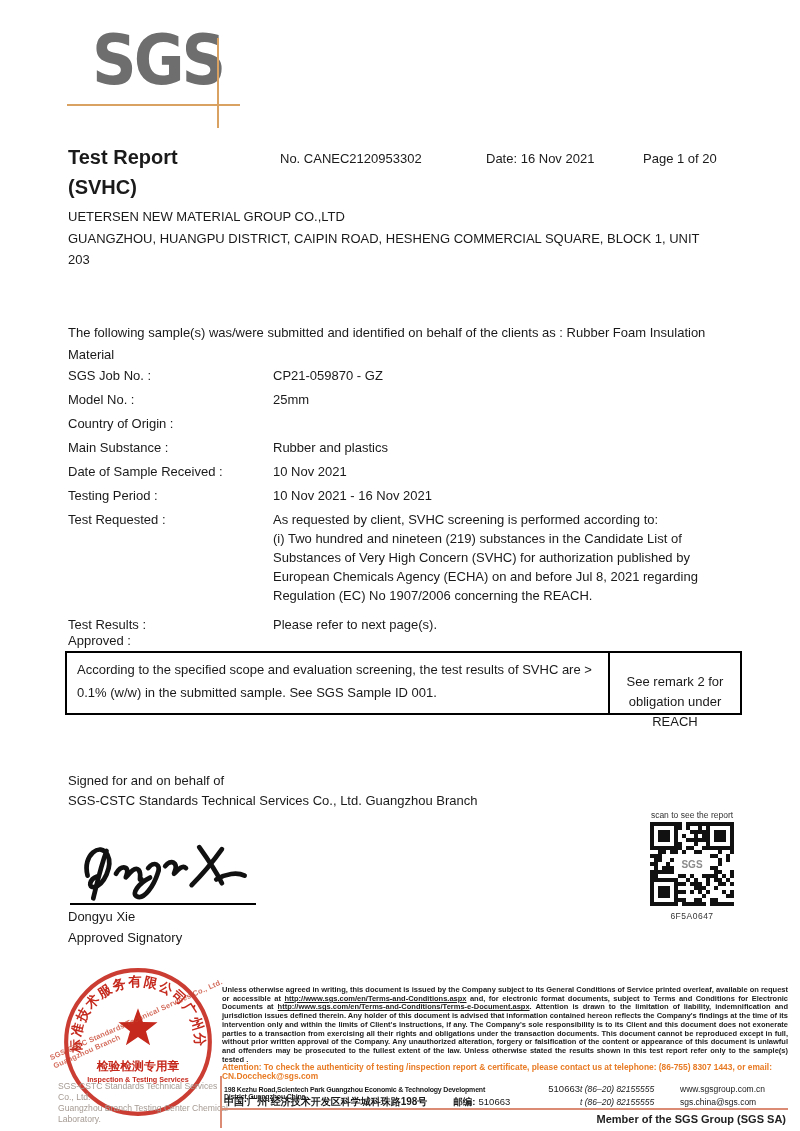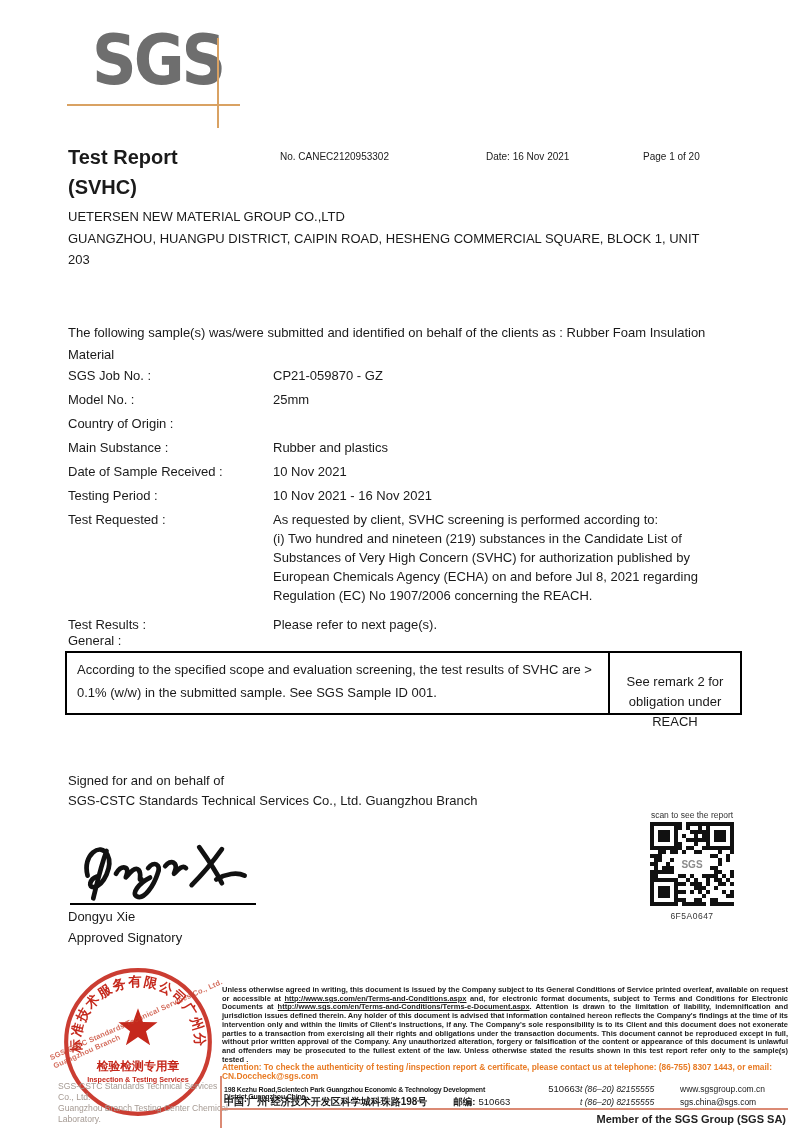--- a/index.html
+++ b/index.html
@@ -8,21 +8,21 @@
 
   
   #logo{position:absolute;left:92px;top:26px;font-family:"DejaVu Sans",sans-serif;font-weight:bold;font-size:62px;line-height:62px;color:#6e6e6e;letter-spacing:-3px;transform:scaleY(1.12);transform-origin:top left;}
   .cropline{position:absolute;background:#d9a263;}
   #crop-top-h{left:67px;top:104px;width:173px;height:2px;}
   #crop-top-v{left:217px;top:38px;width:2px;height:90px;}
 
   
   #title1{position:absolute;left:68px;top:146px;font-size:20px;font-weight:bold;}
   #title2{position:absolute;left:68px;top:176px;font-size:20px;font-weight:bold;}
-  .hmeta{position:absolute;top:151px;font-size:10px;}
+  .hmeta{position:absolute;top:151px;font-size:13px;}
   #report-no{left:280px;}
   #report-date{left:486px;}
   #report-page{left:643px;}
   #client{position:absolute;left:68px;top:206px;width:690px;font-size:13px;line-height:21.5px;}
 
   
   #intro{position:absolute;left:68px;top:322px;width:678px;font-size:13px;line-height:22px;}
   #fields{position:absolute;left:68px;top:366px;width:690px;font-size:13px;}
   .field-row{display:flex;margin-bottom:4px;}
   .field-label{width:205px;flex:none;line-height:20px;}
@@ -135,21 +135,21 @@
         </div>
       </div>
       <div class="field-row">
         <div class="field-label">Test Results :</div>
         <div class="field-value">
           <div class="vline">Please refer to next page(s).</div>
         </div>
       </div>
     </div>
 
-  <div id="summary-label">General :</div>
+  <div id="summary-label">Approved :</div>
   <div id="summary-box">
     <div id="summary-result">According to the specified scope and evaluation screening, the test results of SVHC are &gt; 0.1% (w/w) in the submitted sample. See SGS Sample ID 001.</div>
     <div id="summary-remark">See remark 2 for obligation under REACH</div>
   </div>
 
   <div id="signed-block">
     <div>Signed for and on behalf of</div>
     <div>SGS-CSTC Standards Technical Services Co., Ltd. Guangzhou Branch</div>
   </div>
   <svg id="signature-svg" width="180" height="70" viewBox="0 0 190 74">

